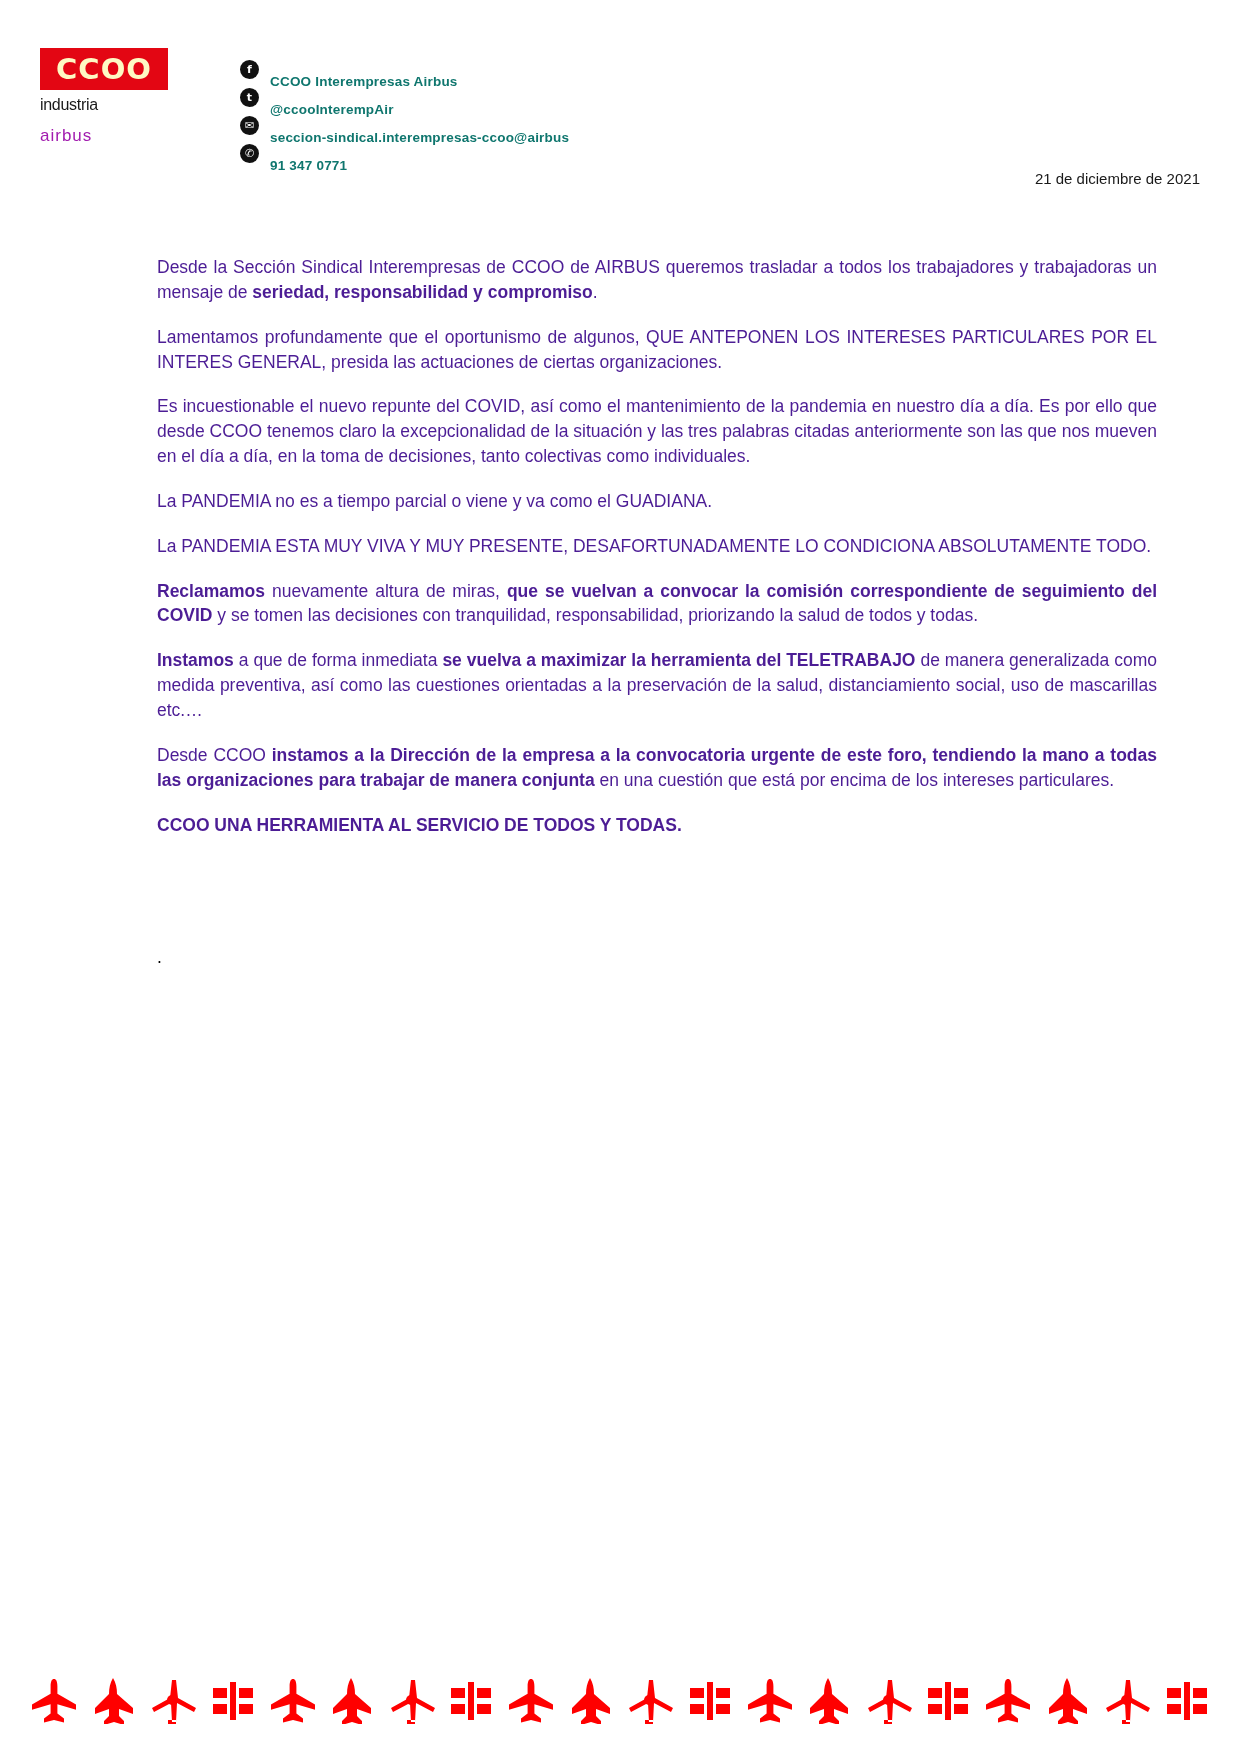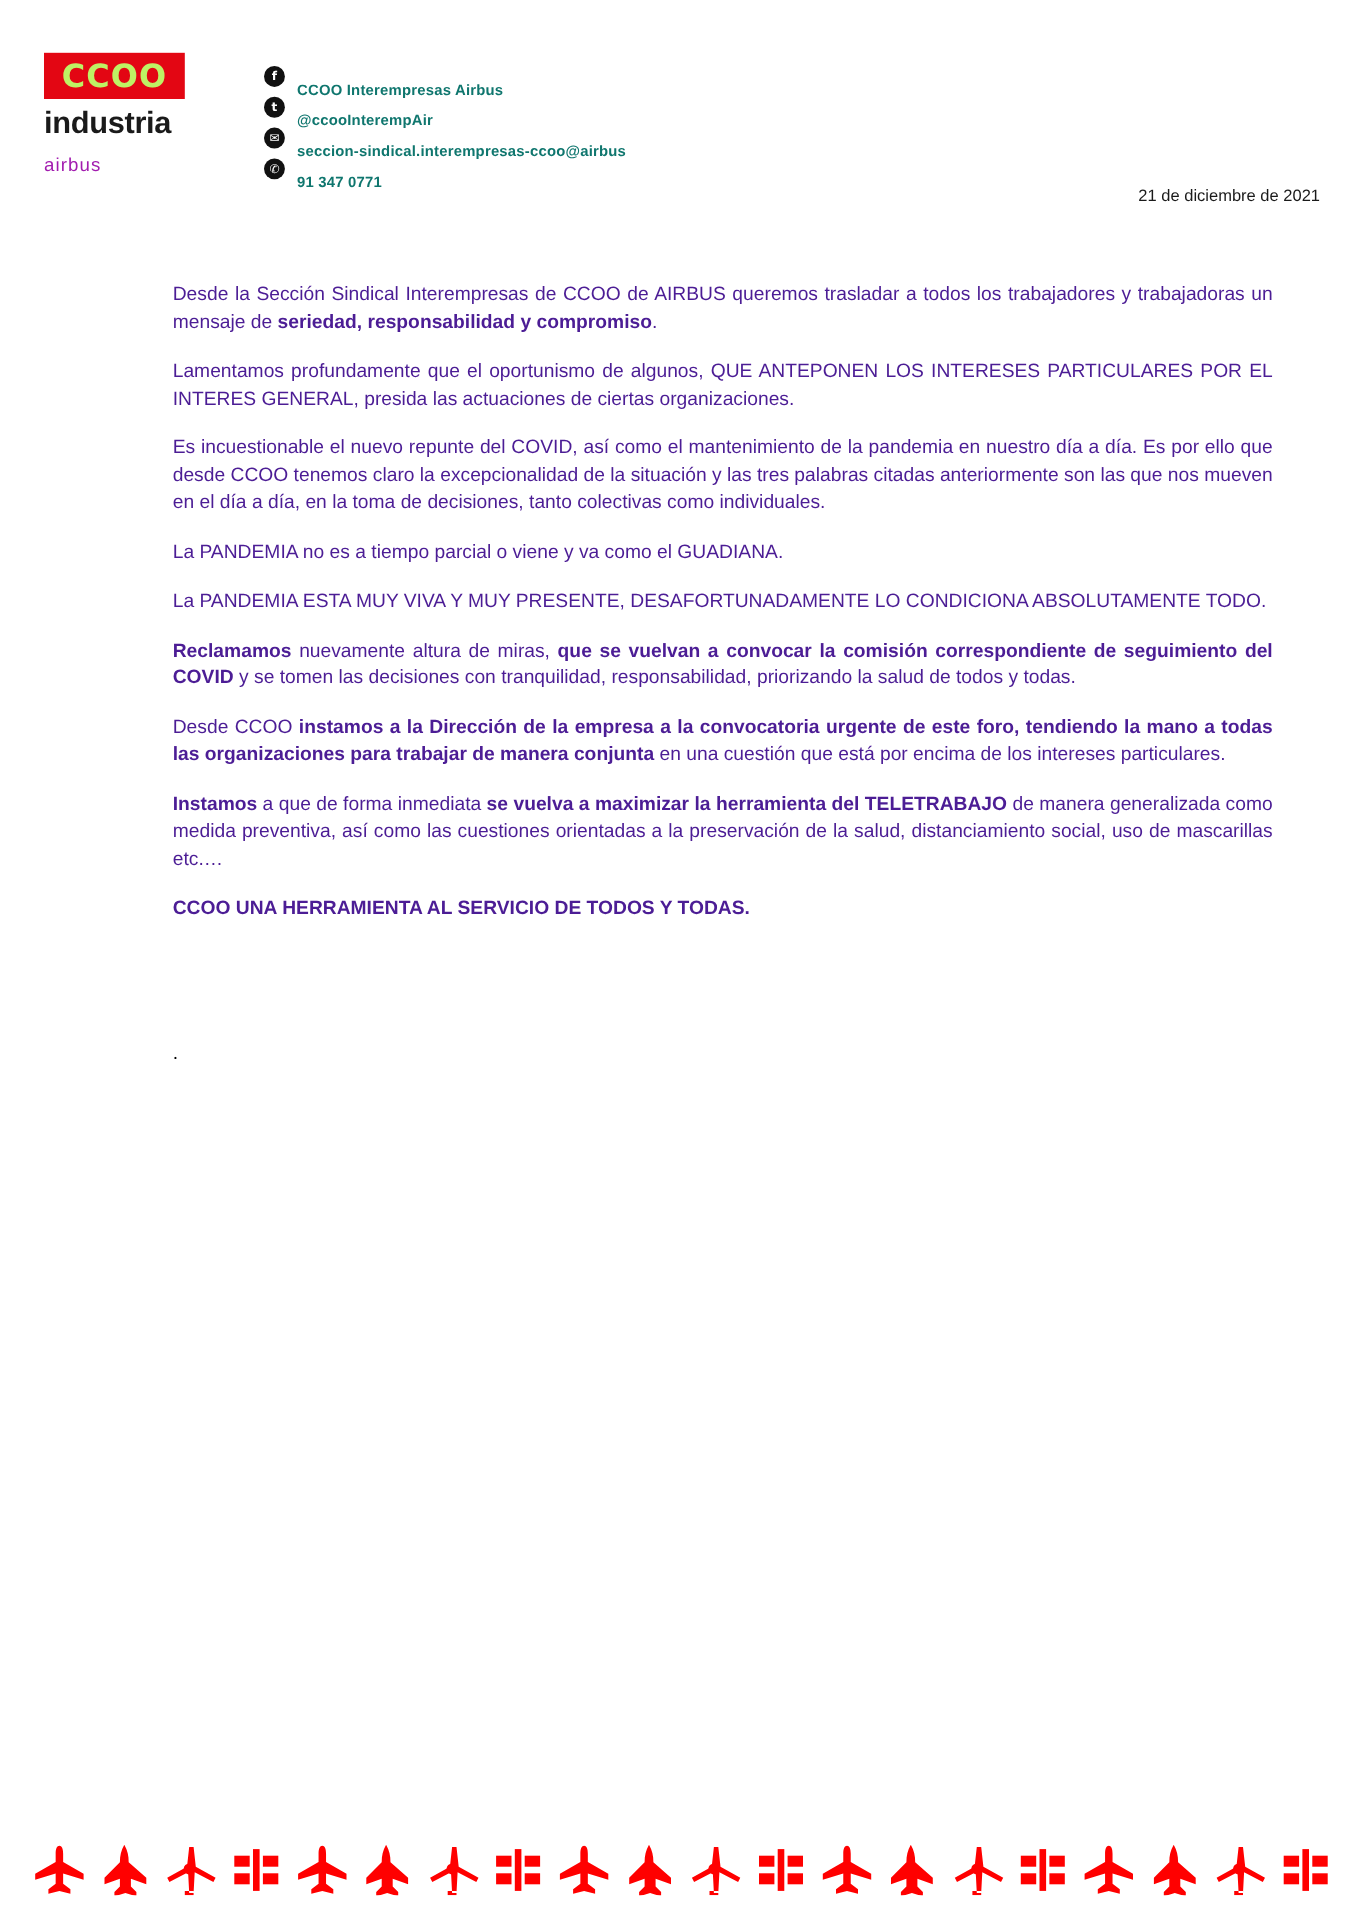--- a/index.html
+++ b/index.html
@@ -30,30 +30,30 @@
   }
   .logo-red-box {
     width: 128px;
     height: 42px;
     background: #e30613;
     display: flex;
     align-items: center;
     justify-content: center;
   }
   .logo-red-box .ccoo-text {
-    color: #bef264;
+    color: #fef9c3;
     font-weight: bold;
     font-size: 29px;
     letter-spacing: 1px;
     font-family: "DejaVu Sans", sans-serif;
   }
   .logo-industria {
     margin-top: 6px;
-    font-size: 28px;
-    font-weight: bold;
+    font-size: 16px;
+    font-weight: normal;
     color: #1a1a1a;
     letter-spacing: -0.3px;
   }
   .logo-airbus {
     margin-top: 12px;
     font-size: 17px;
     font-weight: normal;
     color: #a21caf;
     letter-spacing: 1px;
   }
@@ -189,22 +189,22 @@
 
 <div class="content">
 
 
   <p class="para"><span>Desde la Sección Sindical Interempresas de CCOO de AIRBUS queremos trasladar a todos los trabajadores y trabajadoras un mensaje de </span><b>seriedad, responsabilidad y compromiso</b><span>.</span></p>
   <p class="para"><span>Lamentamos profundamente que el oportunismo de algunos, QUE ANTEPONEN LOS INTERESES PARTICULARES POR EL INTERES GENERAL, presida las actuaciones de ciertas organizaciones.</span></p>
   <p class="para"><span>Es incuestionable el nuevo repunte del COVID, así como el mantenimiento de la pandemia en nuestro día a día. Es por ello que desde CCOO tenemos claro la excepcionalidad  de la situación y las tres palabras citadas anteriormente son las que nos mueven en el día a día, en la toma de decisiones, tanto colectivas como individuales.</span></p>
   <p class="para"><span>La PANDEMIA no es a tiempo parcial o viene y va como el GUADIANA.</span></p>
   <p class="para"><span>La PANDEMIA ESTA MUY VIVA Y MUY PRESENTE, DESAFORTUNADAMENTE LO CONDICIONA ABSOLUTAMENTE TODO.</span></p>
   <p class="para"><b>Reclamamos</b><span> nuevamente altura de miras, </span><b>que se vuelvan a convocar la comisión correspondiente de seguimiento del COVID</b><span> y se tomen las decisiones con tranquilidad, responsabilidad, priorizando la salud de todos y todas.</span></p>
+  <p class="para"><b>Instamos</b><span> a que de forma inmediata </span><b>se vuelva a maximizar la herramienta del TELETRABAJO</b><span> de manera generalizada como medida preventiva, así como las cuestiones orientadas a la preservación de la salud, distanciamiento social, uso de mascarillas etc.…</span></p>
   <p class="para"><span>Desde CCOO </span><b>instamos a la Dirección de la empresa a la convocatoria urgente de este foro,  tendiendo la mano a todas las organizaciones para trabajar de manera conjunta</b><span> en una cuestión que está por encima de los intereses particulares.</span></p>
-  <p class="para"><b>Instamos</b><span> a que de forma inmediata </span><b>se vuelva a maximizar la herramienta del TELETRABAJO</b><span> de manera generalizada como medida preventiva, así como las cuestiones orientadas a la preservación de la salud, distanciamiento social, uso de mascarillas etc.…</span></p>
 
   <p class="para closing">CCOO UNA HERRAMIENTA AL SERVICIO DE TODOS Y TODAS.</p>
 
   <p class="trailing-dot">.</p>
 </div>
 
 <div class="footer-strip">
 
 <span><svg class="plane" width="48" height="46" viewBox="0 0 48 46">
         <path d="M24 1 c-2.2 0-3.4 2.6-3.4 7.2 v7.6 L2 26.5 v5.3 l18.6-5.6 v9.4 L14 40.4 v4.2 L24 42 l10 2.6 v-4.2 l-6.6-4.8 v-9.4 L46 31.8 v-5.3 L27.4 15.8 V8.2 C27.4 3.6 26.2 1 24 1 z"></path>

